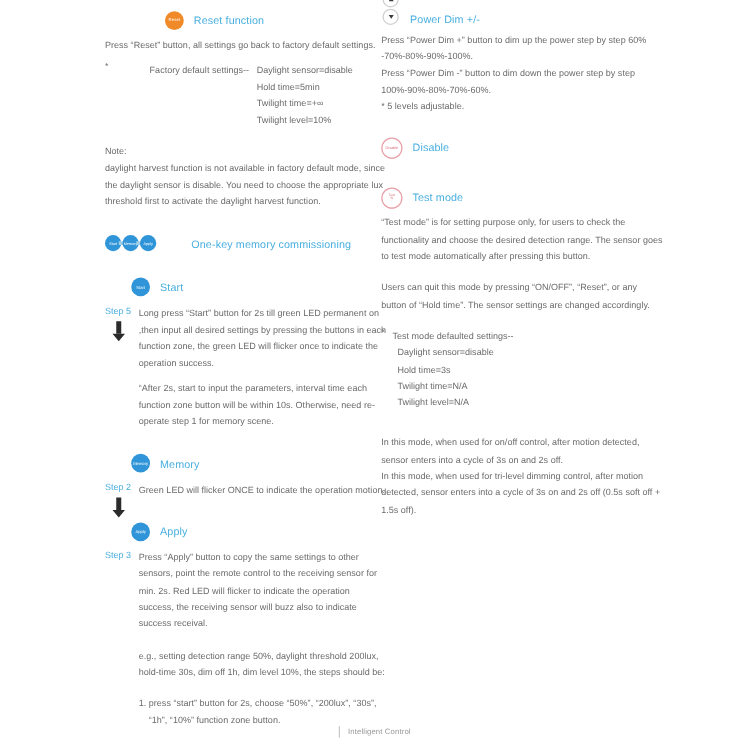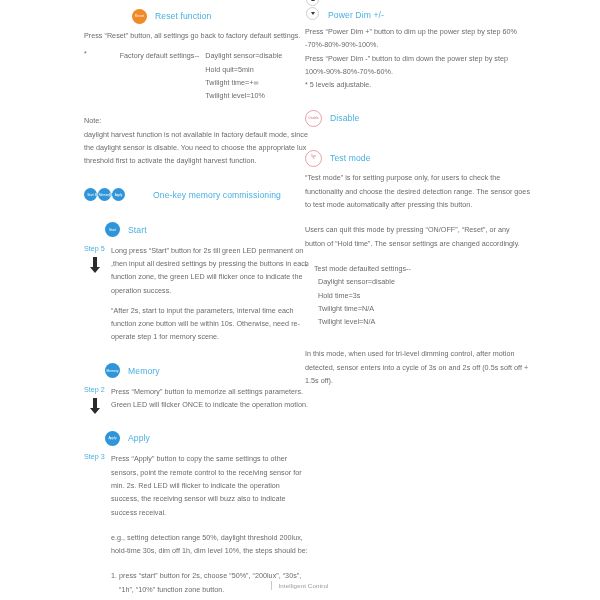--- a/index.html
+++ b/index.html
@@ -216,21 +216,21 @@
     <p class="p">Press “Reset” button, all settings go back to factory default settings.</p>
 
     <div class="gap-s"></div>
 
     <div class="starred">
       <span class="bullet-star">*</span>
       <div class="deflist">
         <div class="p lhs">Factory default settings--</div>
         <div class="rhs">
           <div class="p">Daylight sensor=disable</div>
-          <div class="p">Hold quit=5min</div>
+          <div class="p">Hold time=5min</div>
           <div class="p">Twilight time=+∞</div>
           <div class="p">Twilight level=10%</div>
         </div>
       </div>
     </div>
 
     <div class="gap-m"></div>
 
     <p class="p">Note:</p>
     <p class="p">daylight harvest function is not available in factory default mode, since the daylight sensor is disable. You need to choose the appropriate lux threshold first to activate the daylight harvest function.</p>
@@ -285,21 +285,20 @@
       <div class="sec-title">Memory</div>
     </div>
     <div style="height:6px"></div>
     <div class="step-row">
       <div class="step-label">Step 2</div>
       <div class="arrow-down">
         <div class="shaft"></div>
           <div class="head"></div>
       </div>
       <div class="step-body">
-        <p class="p">Press “Memory” button to memorize all settings parameters.</p>
         <p class="p">Green LED will flicker ONCE to indicate the operation motion.</p>
       </div>
     </div>
 
     <div class="gap-l"></div>
 
     <div class="sec" style="margin-left:21px">
       <div class="ico-blue">
           <span>Apply</span>
         </div>
@@ -373,20 +372,21 @@
       <div style="padding-left:4px">
         <p class="p">Daylight sensor=disable</p>
         <p class="p">Hold time=3s</p>
         <p class="p">Twilight time=N/A</p>
         <p class="p">Twilight level=N/A</p>
       </div>
     </div>
 
     <div class="gap-l"></div>
 
+    <p class="p">In this mode, when used for on/off control, after motion detected, sensor enters into a cycle of 3s on and 2s off.</p>
     <p class="p">In this mode, when used for tri-level dimming control, after motion detected, sensor enters into a cycle of 3s on and 2s off (0.5s soft off + 1.5s off).</p>
 
   </div>
 
   <div class="footer">
     <div class="footer-inner">
       <div class="footer-rule"></div>
       <div class="footer-text">Intelligent Control</div>
     </div>
   </div>

